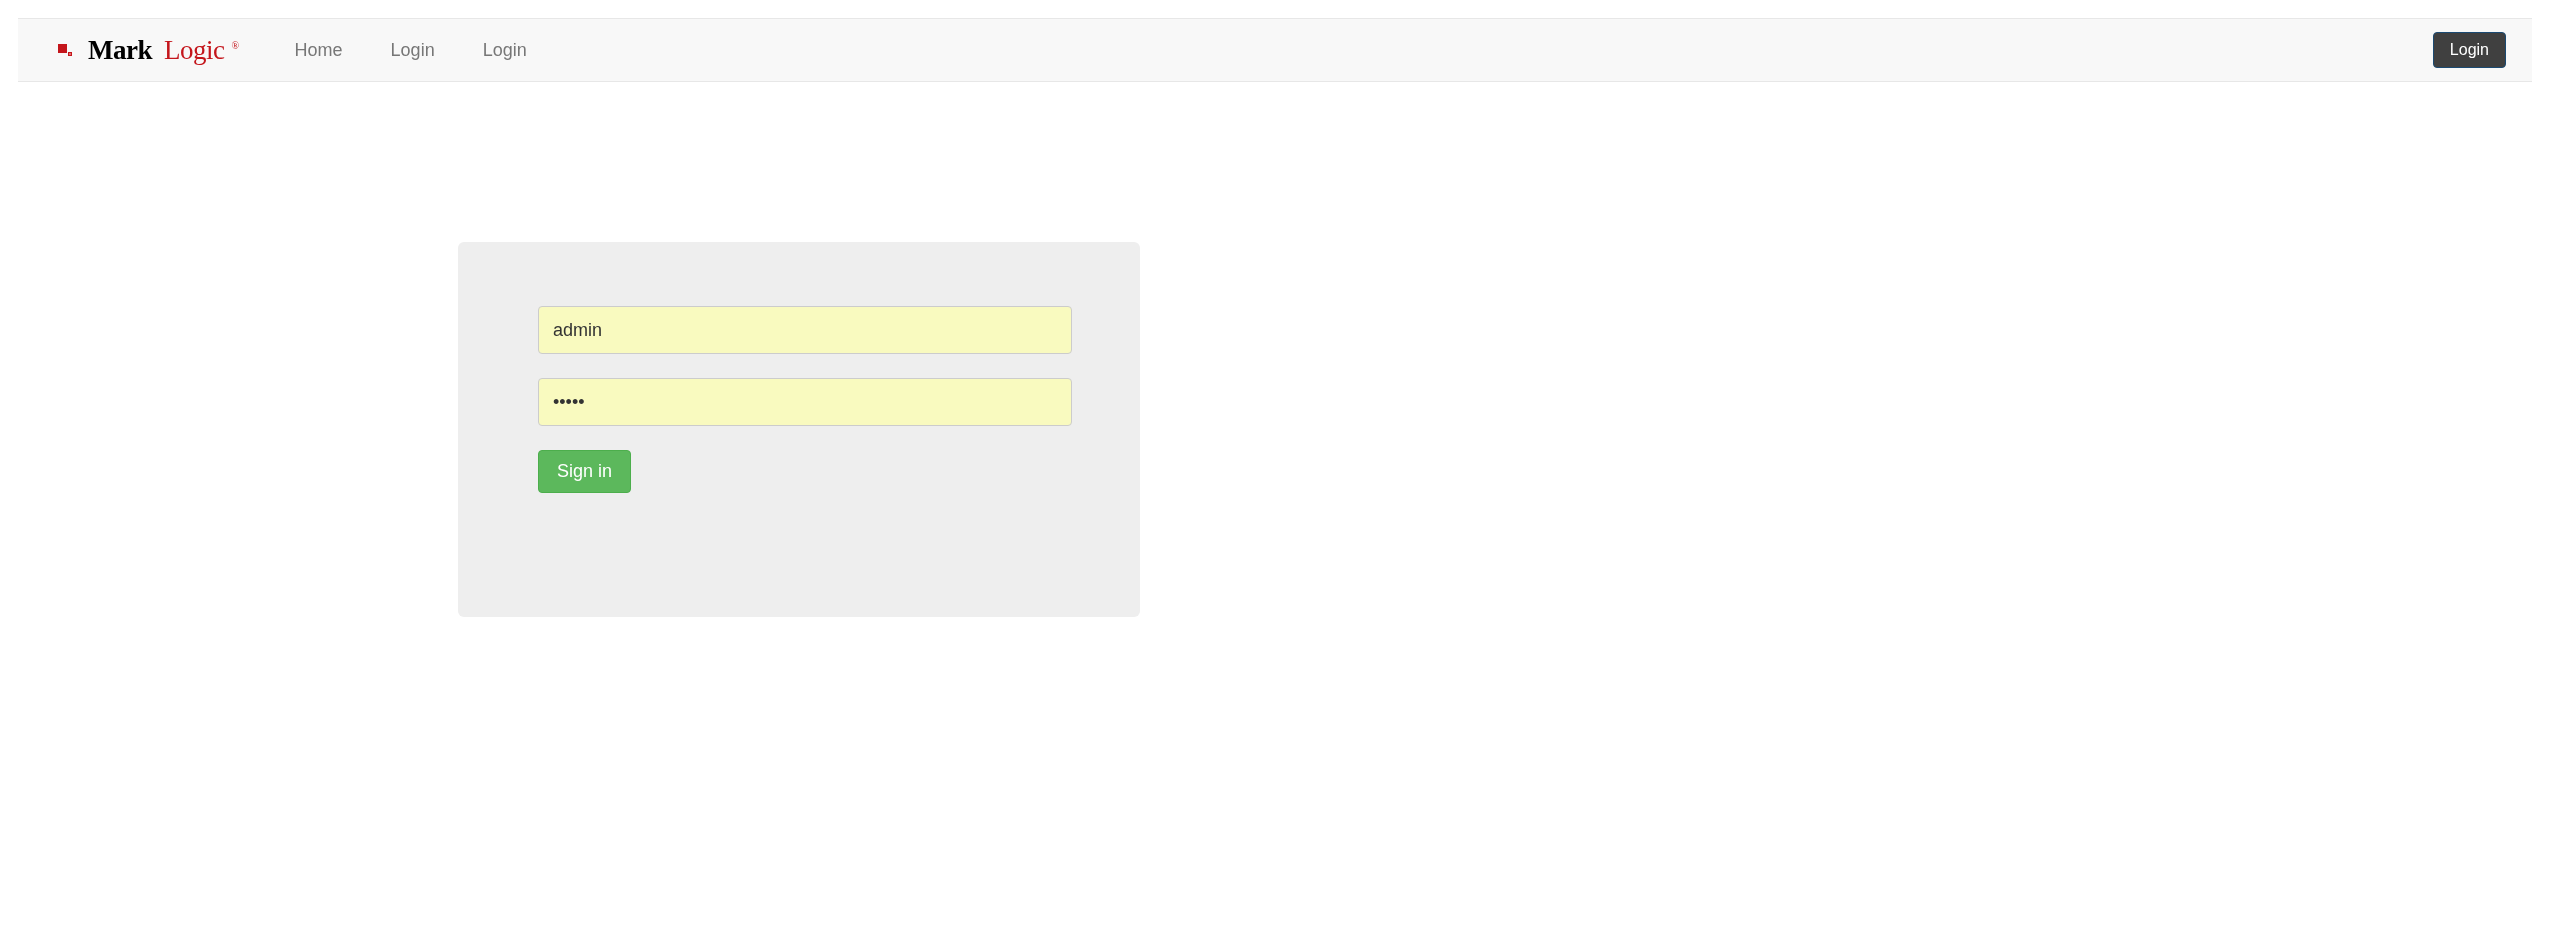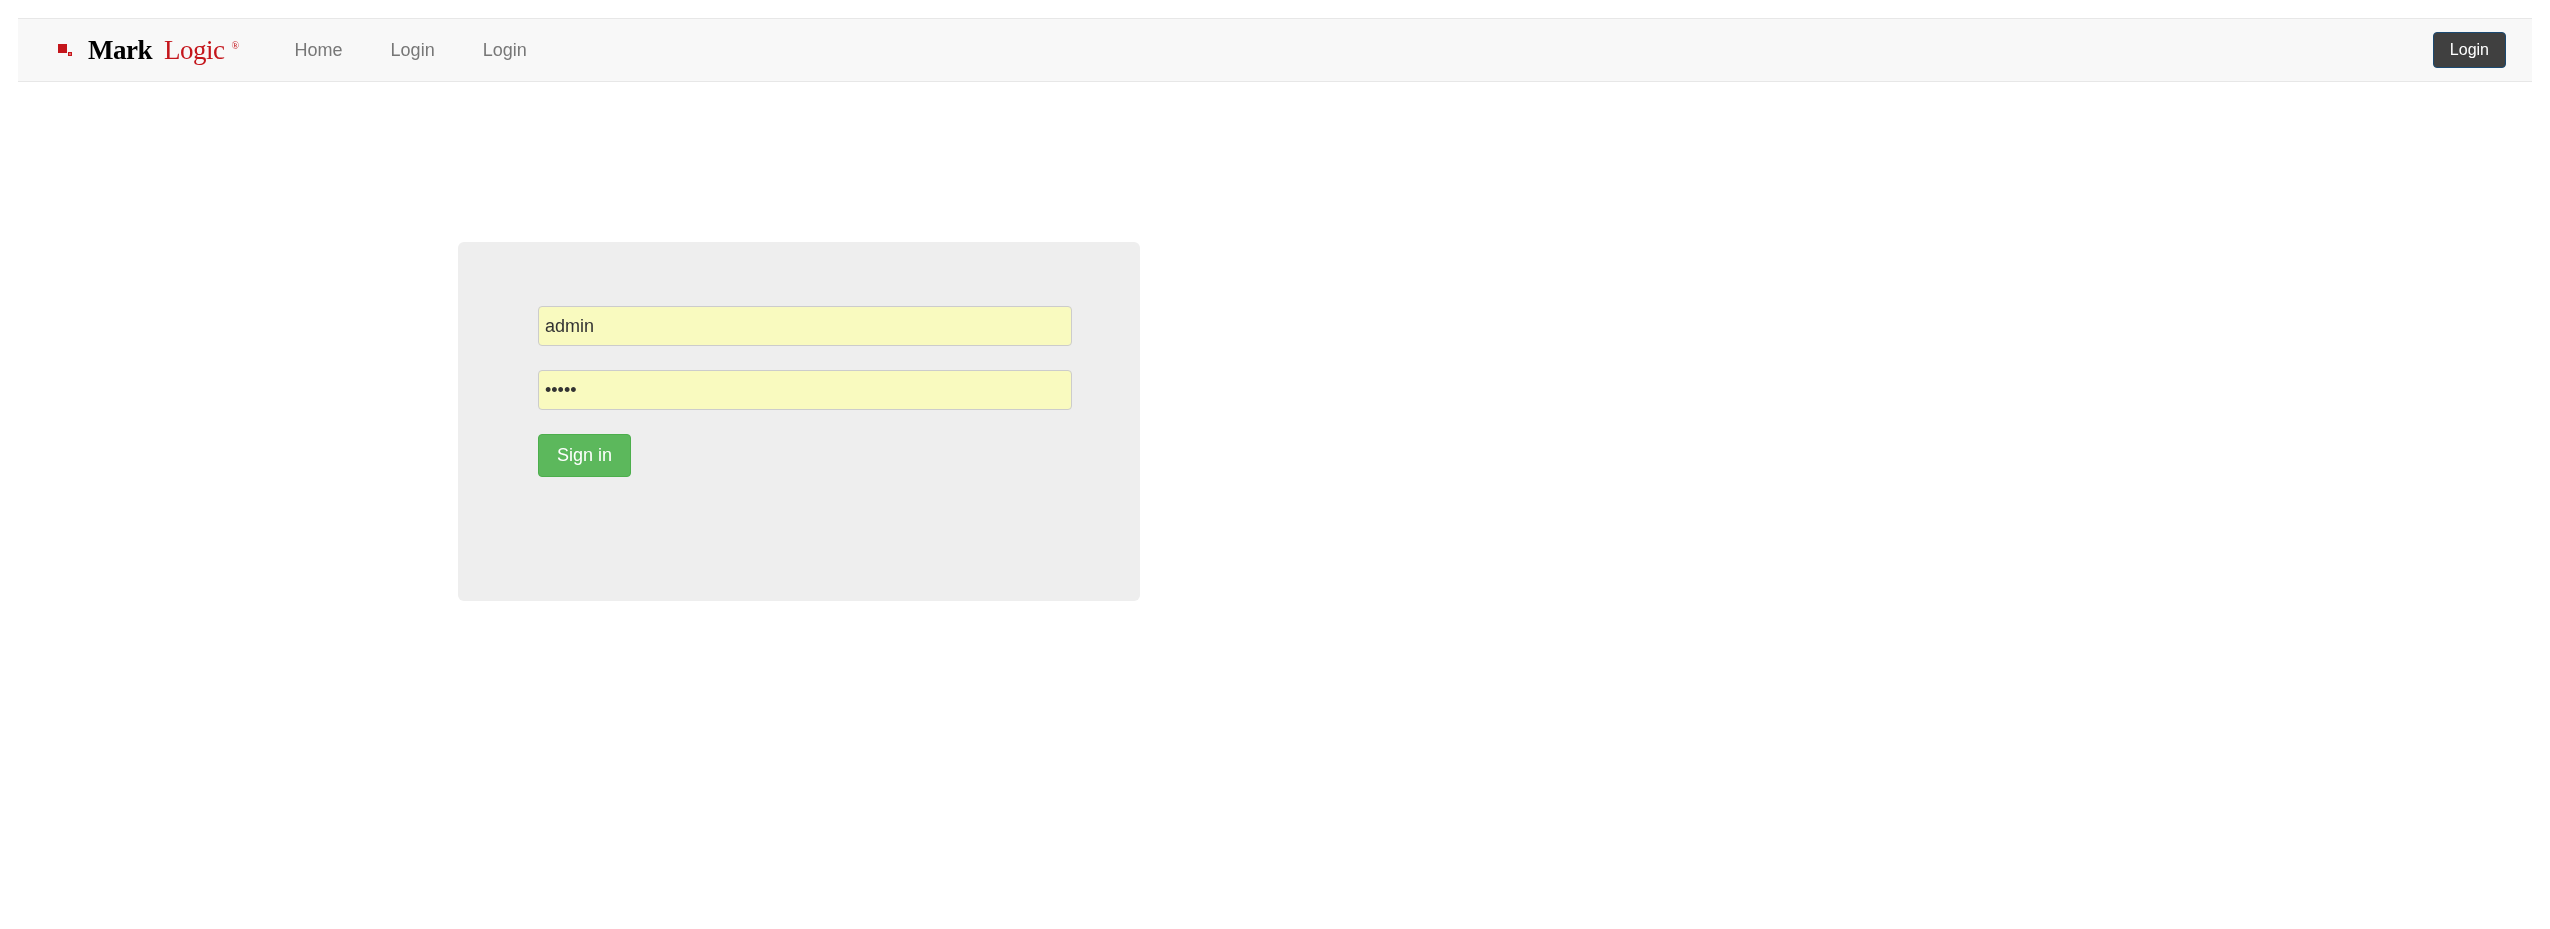--- a/index.html
+++ b/index.html
@@ -109,25 +109,25 @@
       border-radius: 6px;
       width: 682px;
       margin-left: 440px;
       padding: 58px 74px 118px 74px;
     }
     .form-input {
       width: 100%;
       background: #f9fabf;
       border: 1px solid #ccc;
       border-radius: 4px;
-      padding: 10px 6px;
+      padding: 10px 14px;
       font-size: 18px;
       color: #333;
       margin-bottom: 18px;
-      height: 40px;
+      height: 48px;
     }
     .signin-btn {
       background: #5cb85c;
       border: 1px solid #4cae4c;
       color: #fff;
       padding: 10px 18px;
       border-radius: 4px;
       font-size: 18px;
       cursor: pointer;
     }

